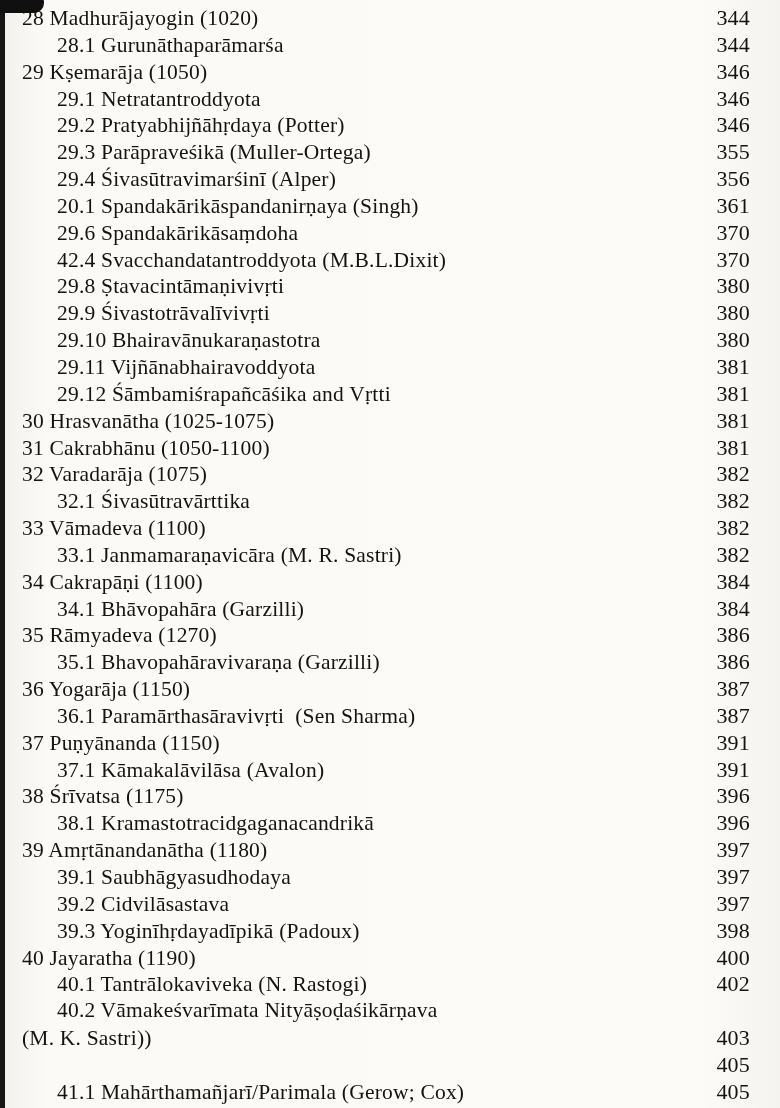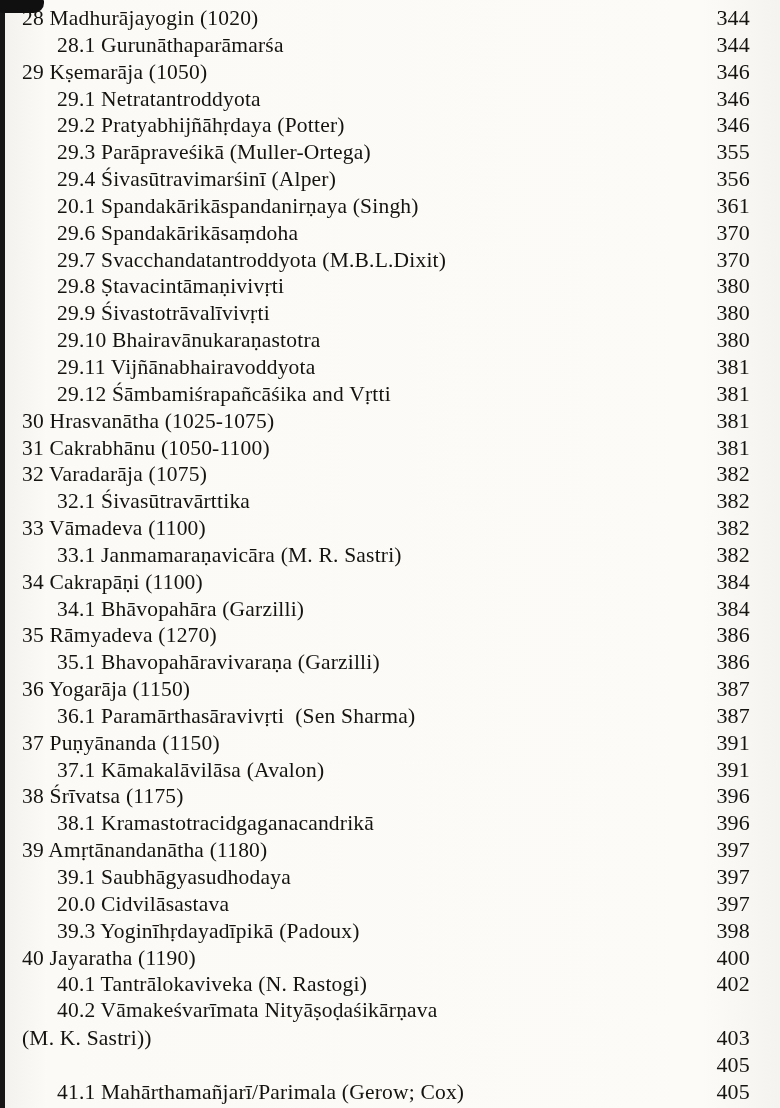--- a/index.html
+++ b/index.html
@@ -110,21 +110,21 @@
     <span class="label">20.1 Spandakārikāspandanirṇaya (Singh)</span>
     <span class="pagenum">361</span>
   </div>
 
   <div class="row level-1">
     <span class="label">29.6 Spandakārikāsaṃdoha</span>
     <span class="pagenum">370</span>
   </div>
 
   <div class="row level-1">
-    <span class="label">29.7 Svacchandatantroddyota (M.B.L.Dixit)</span>
+    <span class="label">42.4 Svacchandatantroddyota (M.B.L.Dixit)</span>
     <span class="pagenum">370</span>
   </div>
 
   <div class="row level-1">
     <span class="label">29.8 Ṣtavacintāmaṇivivṛti</span>
     <span class="pagenum">380</span>
   </div>
 
   <div class="row level-1">
     <span class="label">29.9 Śivastotrāvalīvivṛti</span>
@@ -230,21 +230,21 @@
     <span class="label">39 Amṛtānandanātha (1180)</span>
     <span class="pagenum">397</span>
   </div>
 
   <div class="row level-1">
     <span class="label">39.1 Saubhāgyasudhodaya</span>
     <span class="pagenum">397</span>
   </div>
 
   <div class="row level-1">
-    <span class="label">20.0 Cidvilāsastava</span>
+    <span class="label">39.2 Cidvilāsastava</span>
     <span class="pagenum">397</span>
   </div>
 
   <div class="row level-1">
     <span class="label">39.3 Yoginīhṛdayadīpikā (Padoux)</span>
     <span class="pagenum">398</span>
   </div>
 
   <div class="row level-0">
     <span class="label">40 Jayaratha (1190)</span>

